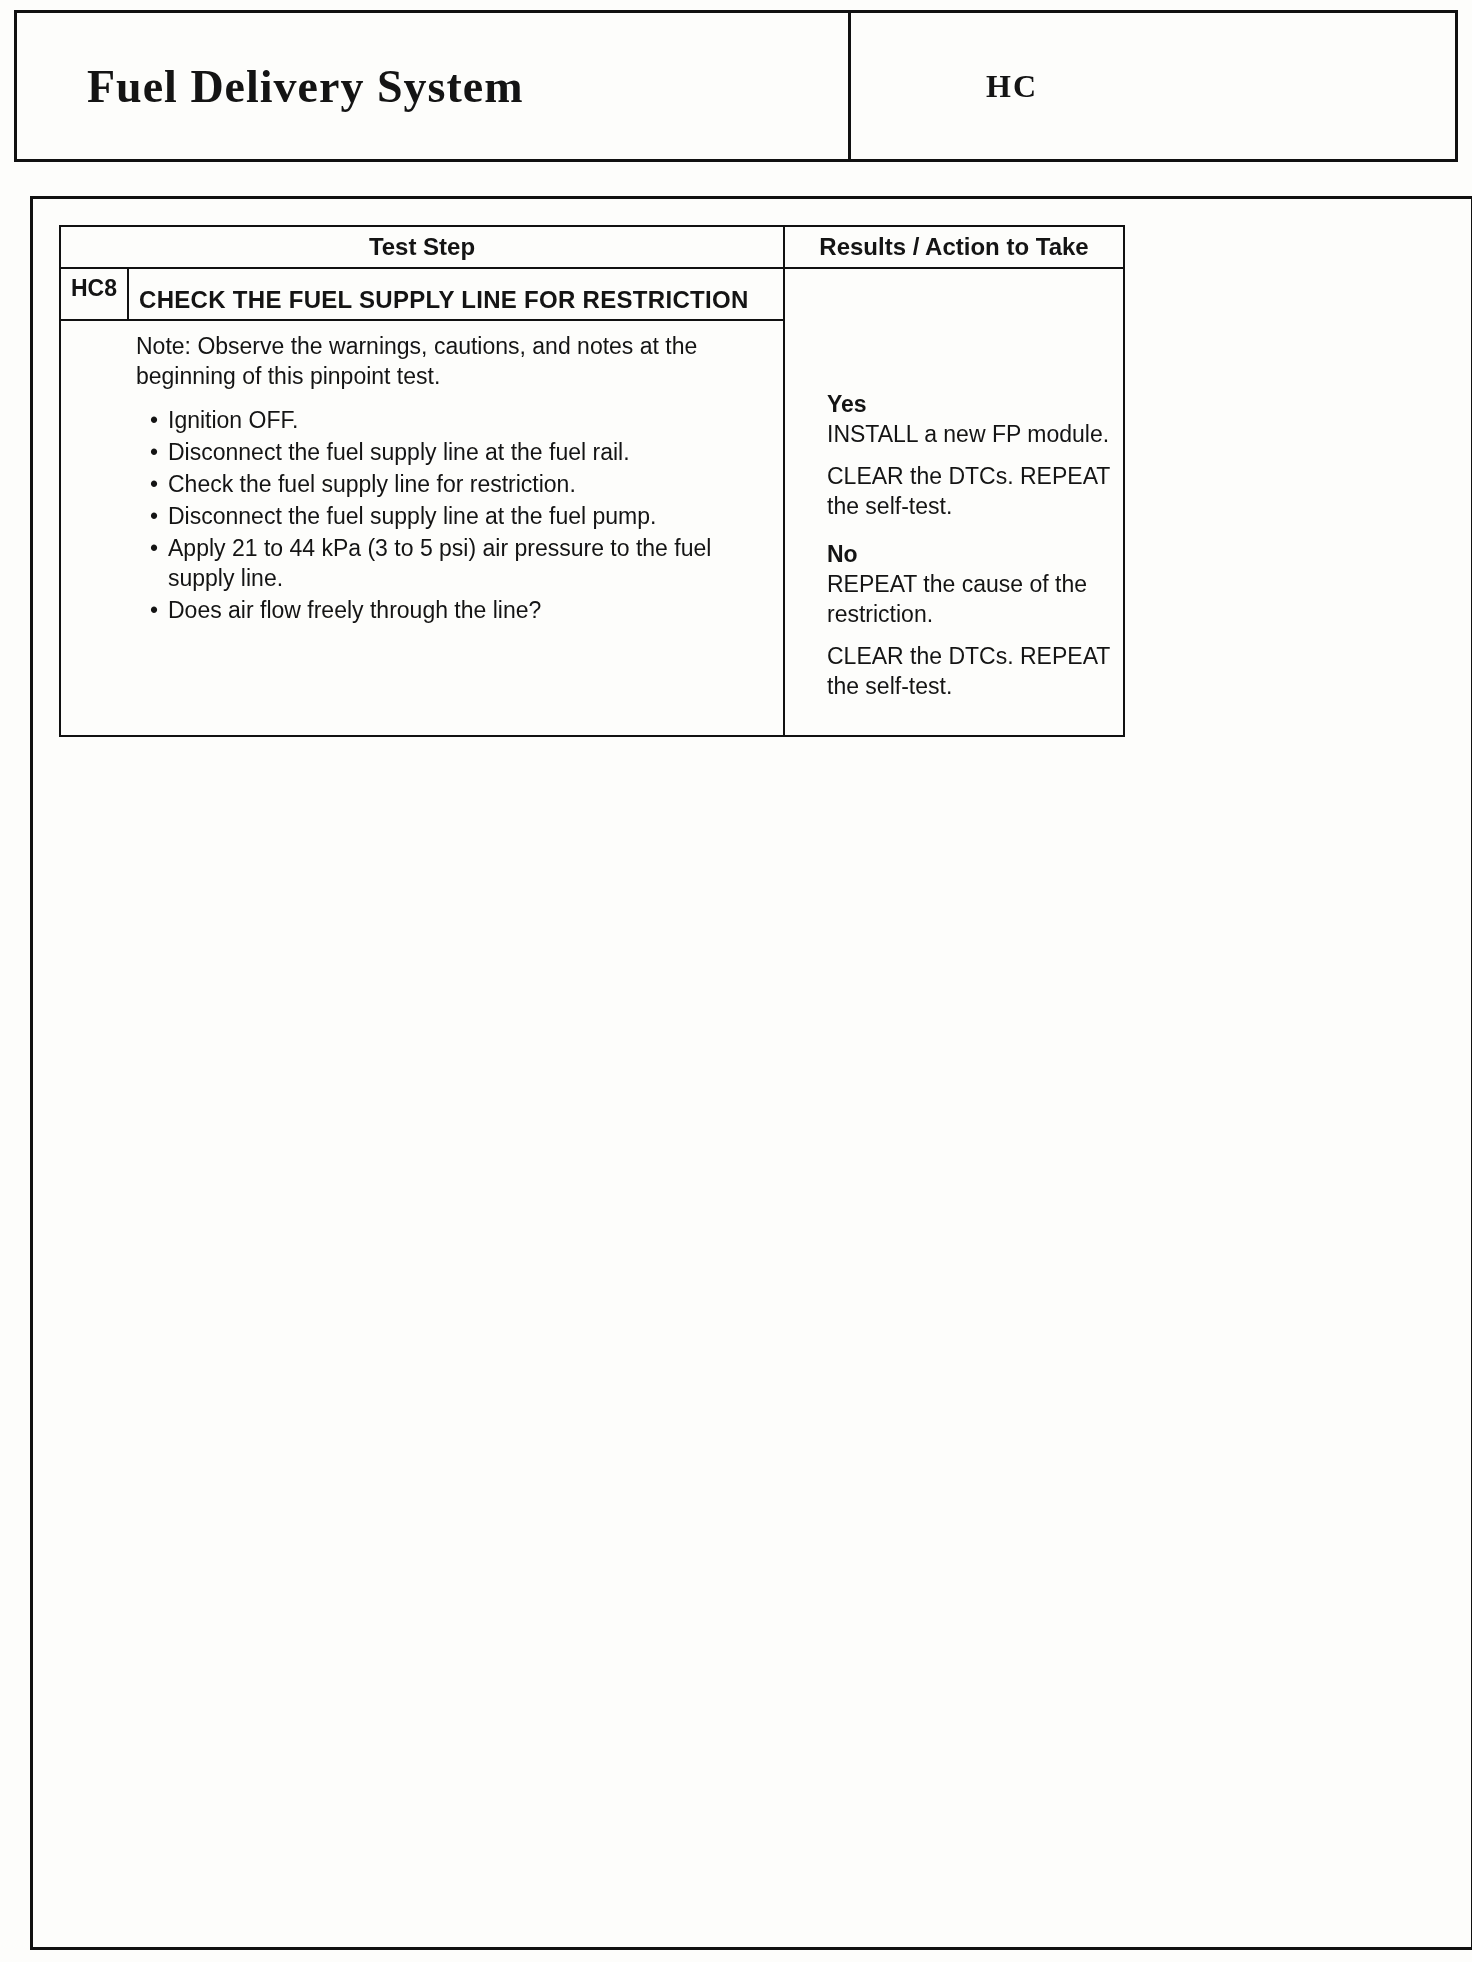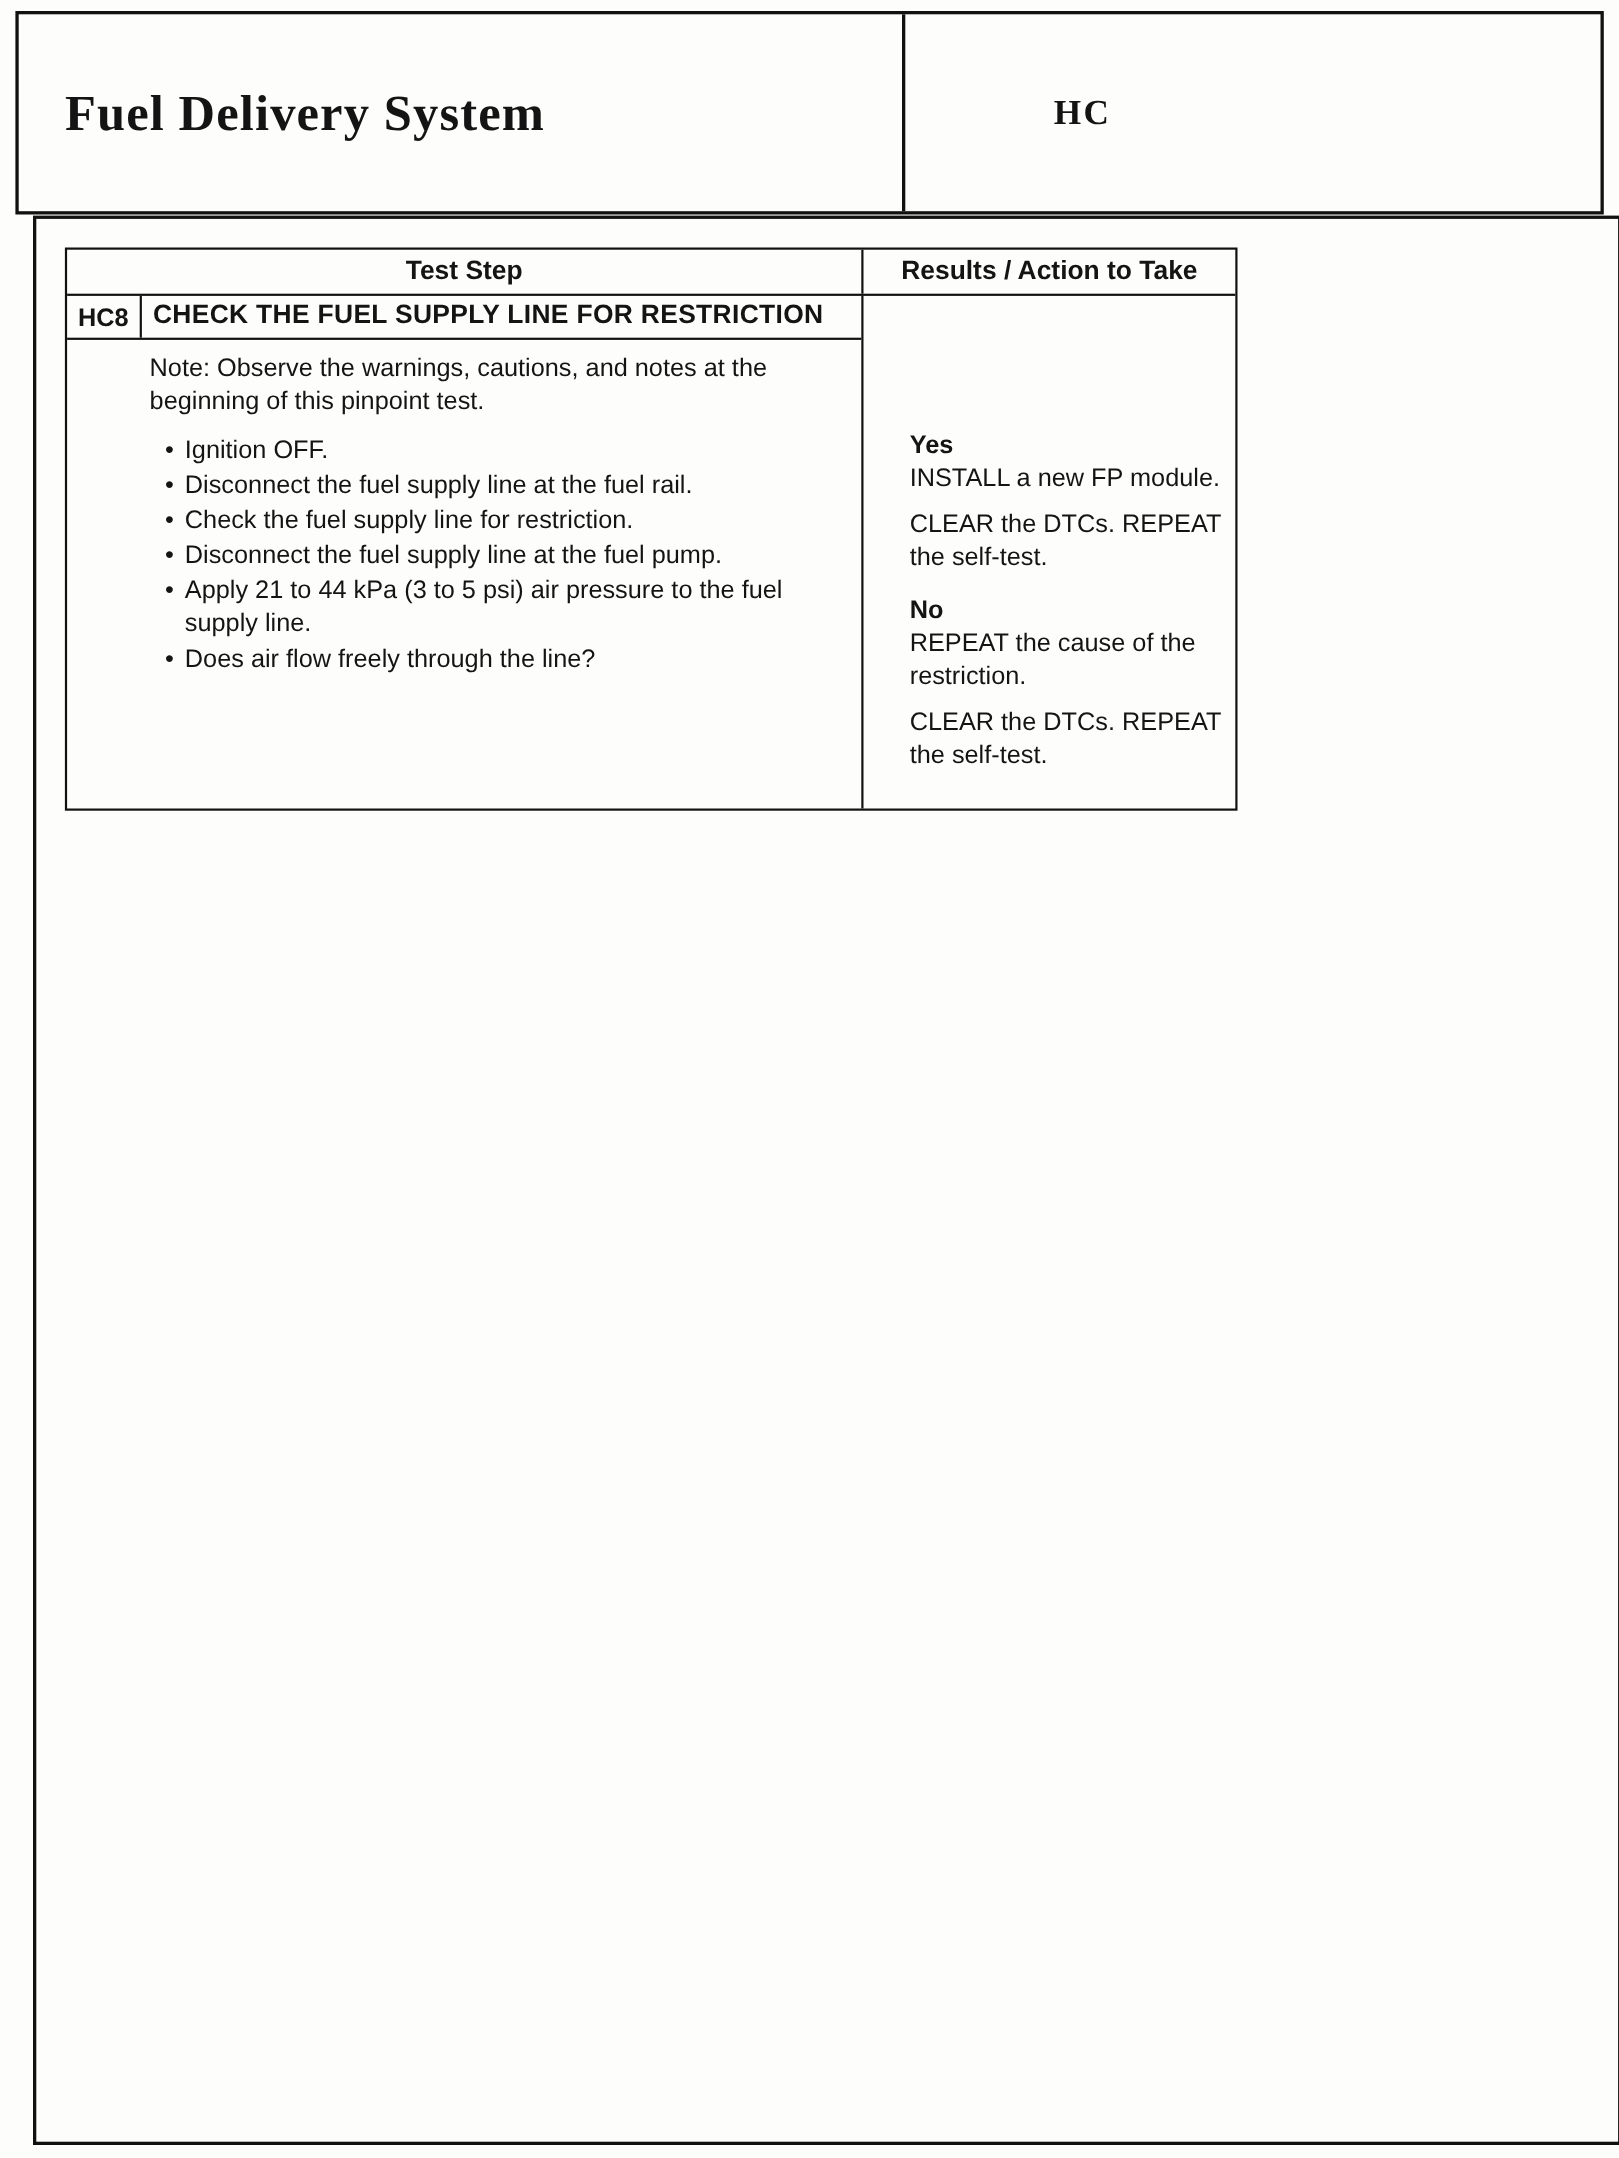--- a/index.html
+++ b/index.html
@@ -11,23 +11,24 @@
     background: #fdfdfb;
     font-family: "Liberation Sans", sans-serif;
     color: #141414;
     overflow: hidden;
   }
 
   
   .header-box {
     position: absolute;
     left: 14px; top: 10px;
-    width: 1444px; height: 185px;
+    width: 1444px; height: 152px;
     border: 3px solid #111;
     display: flex;
+    padding-left: 28px;
   }
   .header-left {
     width: 806px;
     display: flex;
     align-items: center;
     padding-left: 42px;
     border-right: 3px solid #111;
   }
   .header-title {
     font-family: "Liberation Serif", serif;
@@ -98,21 +99,21 @@
     width: 68px;
     border-right: 2px solid #111;
     font-weight: bold;
     text-align: center;
     padding: 4px 0;
     font-size: 23px;
   }
   .step-title-cell {
     flex: 1;
     font-weight: bold;
-    padding: 3px 6px 4px 10px;
+    padding: 16px 6px 4px 10px;
     font-size: 24px;
     letter-spacing: 0.3px;
   }
   .step-body-cell {
     min-height: 320px;
     padding: 10px 18px 20px 75px;
   }
   .note-para {
     max-width: 585px;
     margin-bottom: 14px;

